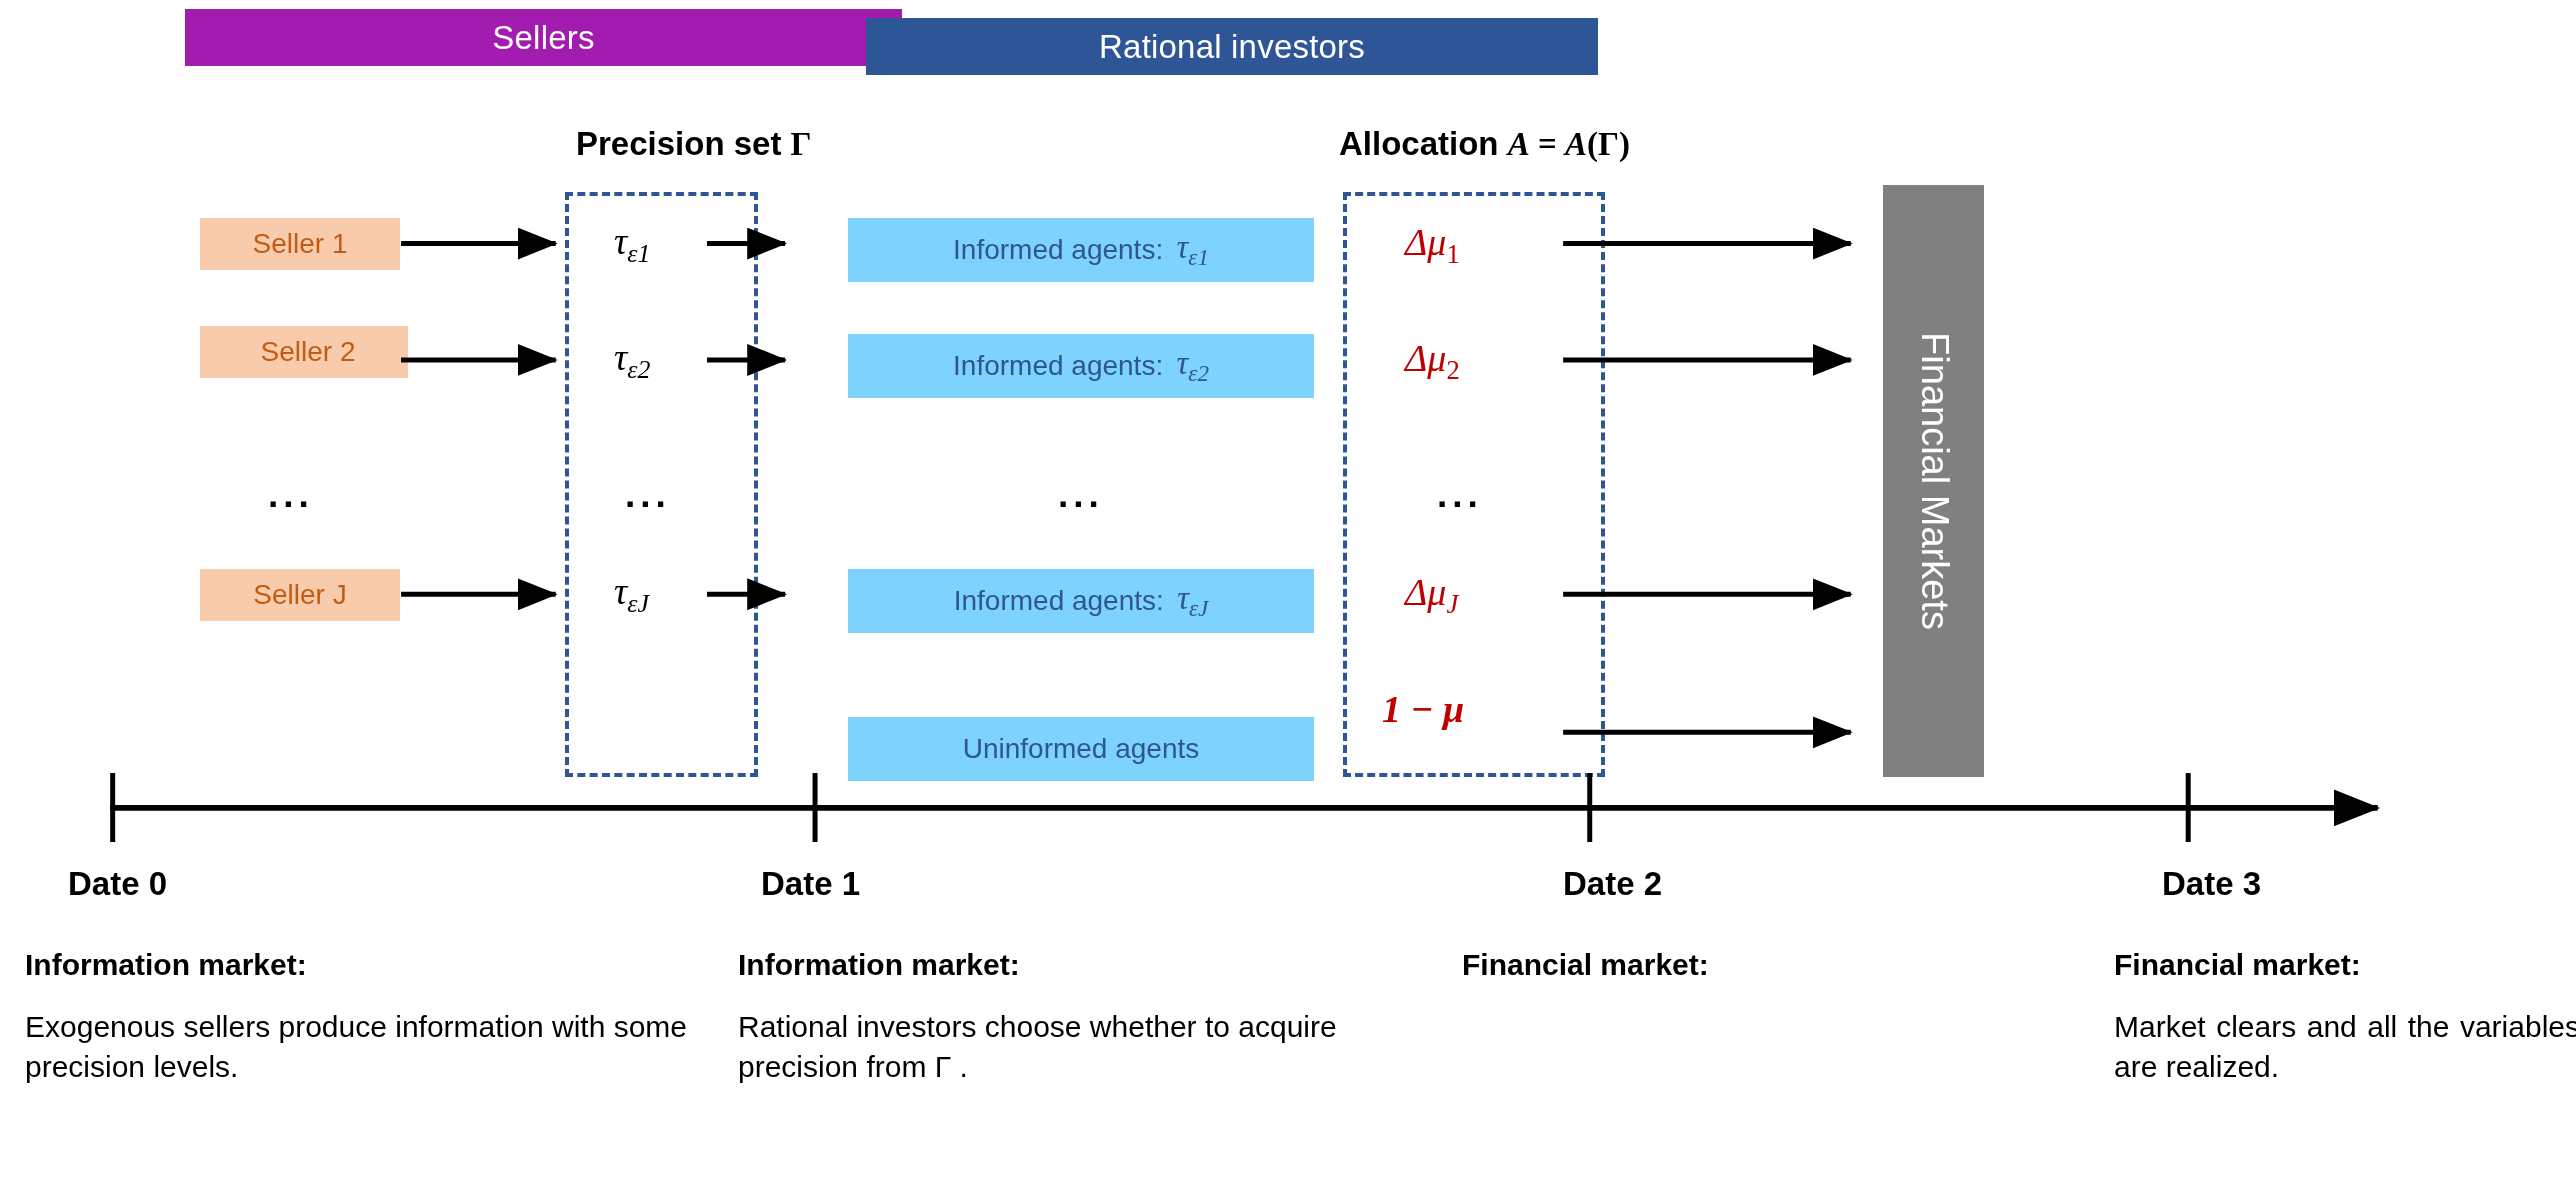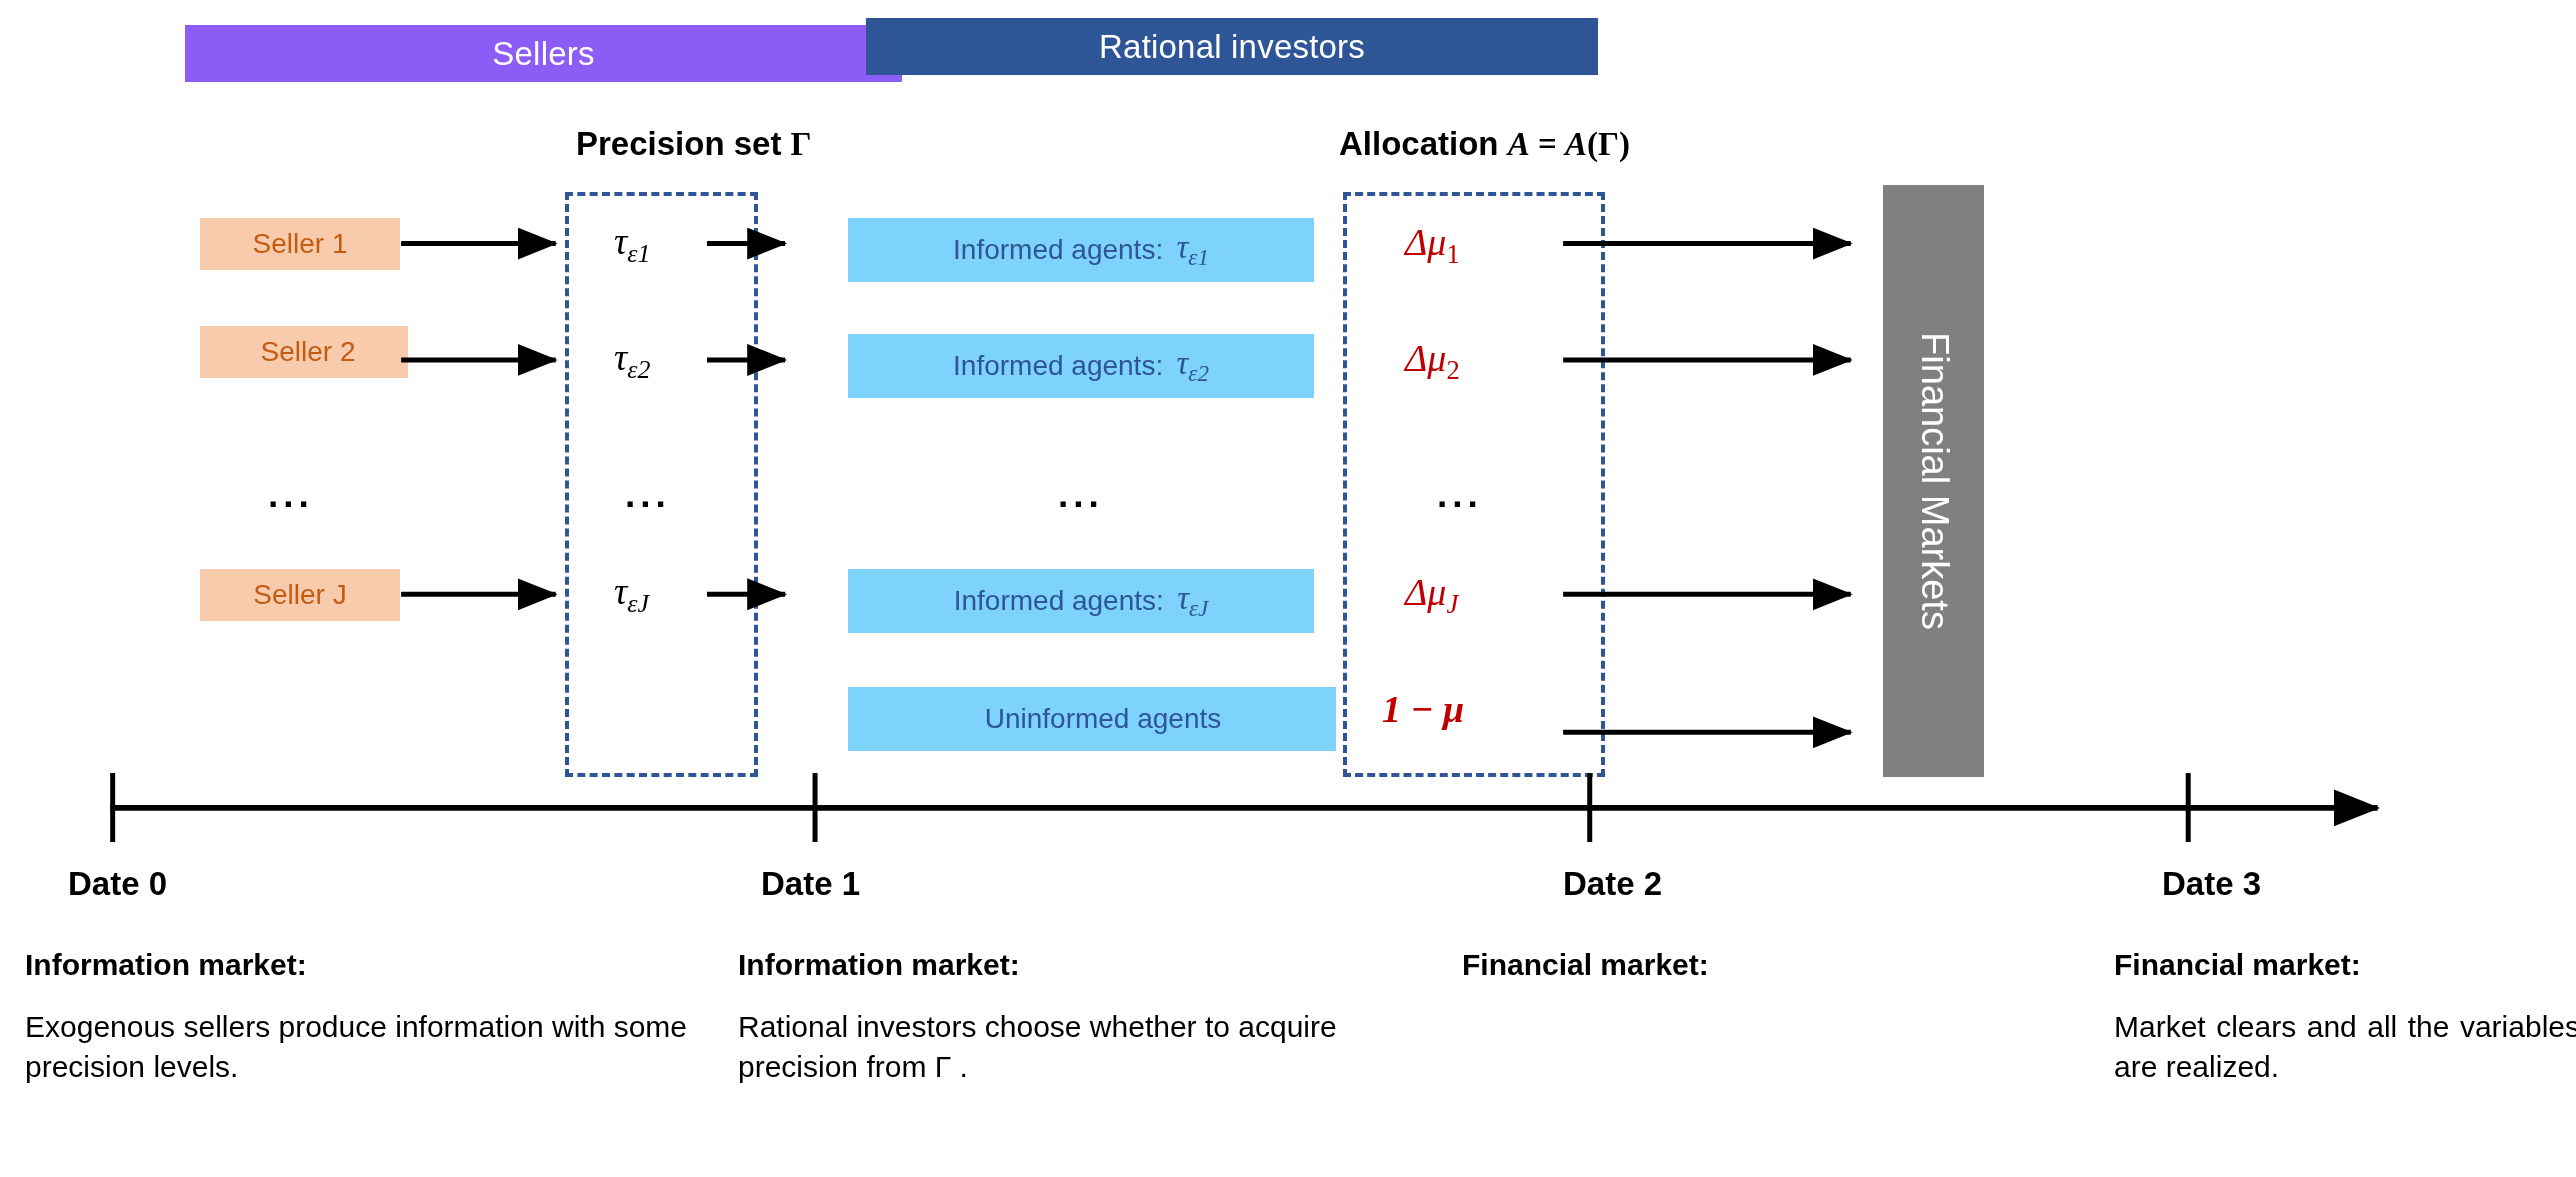--- a/index.html
+++ b/index.html
@@ -8,21 +8,21 @@
     font-family:"Liberation Sans","DejaVu Sans",sans-serif;
     color:#000;
   }
   .abs{position:absolute;}
 
   
   .banner{
     display:flex;align-items:center;justify-content:center;
     color:#ffffff;font-size:33px;font-weight:400;letter-spacing:0.2px;
   }
-  #banner-sellers{left:185px;top:25px;width:717px;height:57px;background:#8b5cf6;}
+  #banner-sellers{left:185px;top:9px;width:717px;height:57px;background:#a21caf;}
   #banner-investors{left:866px;top:18.3px;width:732px;height:57px;background:#2E5596;}
 
   
   .caption{
     font-size:33px;font-weight:700;color:#000;white-space:nowrap;
   }
   #caption-precision{left:576px;top:125px;}
   #caption-allocation{left:1339px;top:125px;}
   .mathserif{font-family:"Liberation Serif","DejaVu Serif",serif;font-style:italic;font-weight:700;}
   .mathserif-up{font-family:"Liberation Serif","DejaVu Serif",serif;font-style:normal;font-weight:700;}
@@ -148,21 +148,21 @@
   <span>Informed agents:</span>
     <span class="tau tau-label" style="color:#2E5596;font-size:33px;"><span>τ</span><span class="sub">ε2</span></span>
 </div>
 <div class="abs ellipsis" style="left:1058px;top:476px;">
   <span>...</span>
 </div>
 <div class="abs agent-box" style="left:848px;top:569px;">
   <span>Informed agents:</span>
     <span class="tau tau-label" style="color:#2E5596;font-size:33px;"><span>τ</span><span class="sub">εJ</span></span>
 </div>
-<div class="abs agent-box" style="left:848px;top:687px;padding-left:22px;">
+<div class="abs agent-box" style="left:848px;top:717px;">
   <span>Uninformed agents</span>
 </div>
 
 <div class="abs dmu-label" style="left:1405px;top:220px;">
   <span>Δμ</span><span class="sub upright">1</span>
 </div>
 <div class="abs dmu-label" style="left:1405px;top:336px;">
   <span>Δμ</span><span class="sub upright">2</span>
 </div>
 <div class="abs ellipsis" style="left:1437px;top:476px;">

